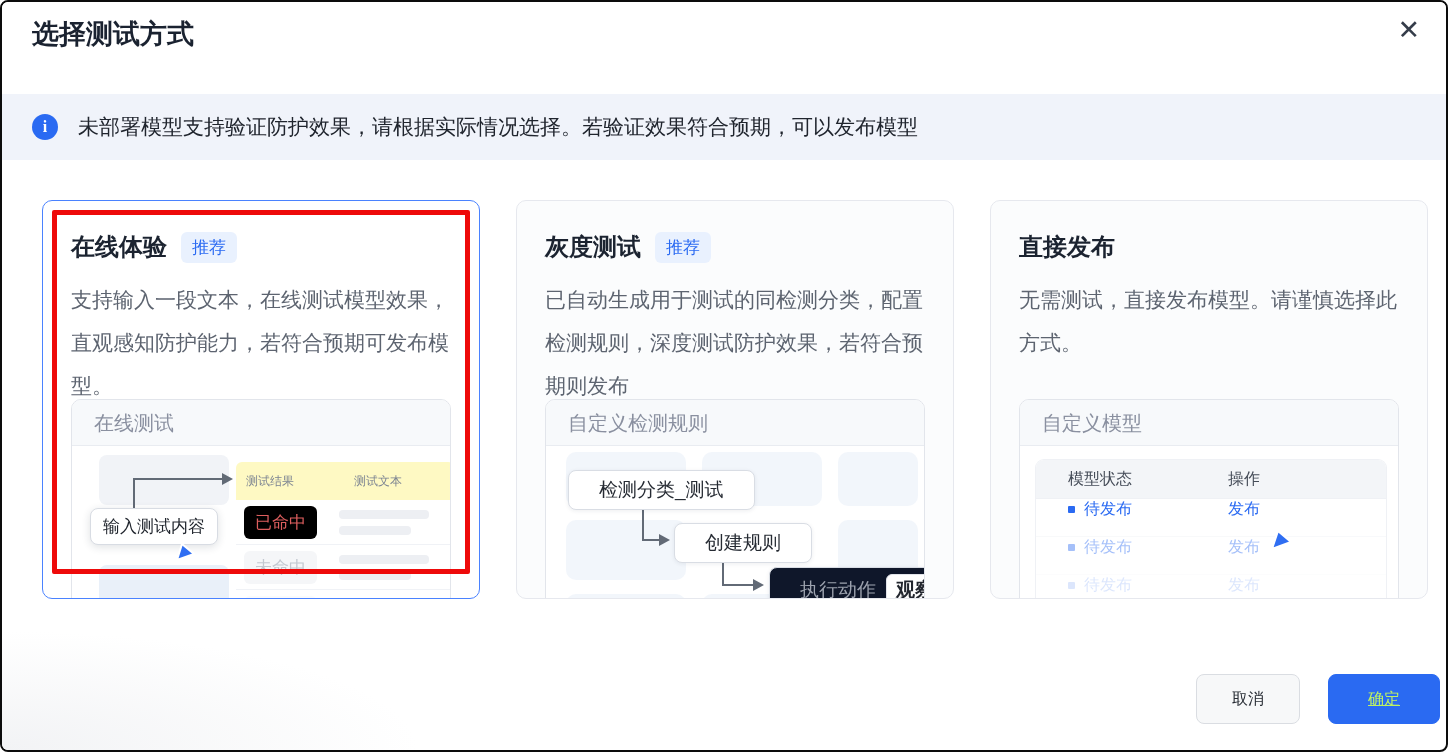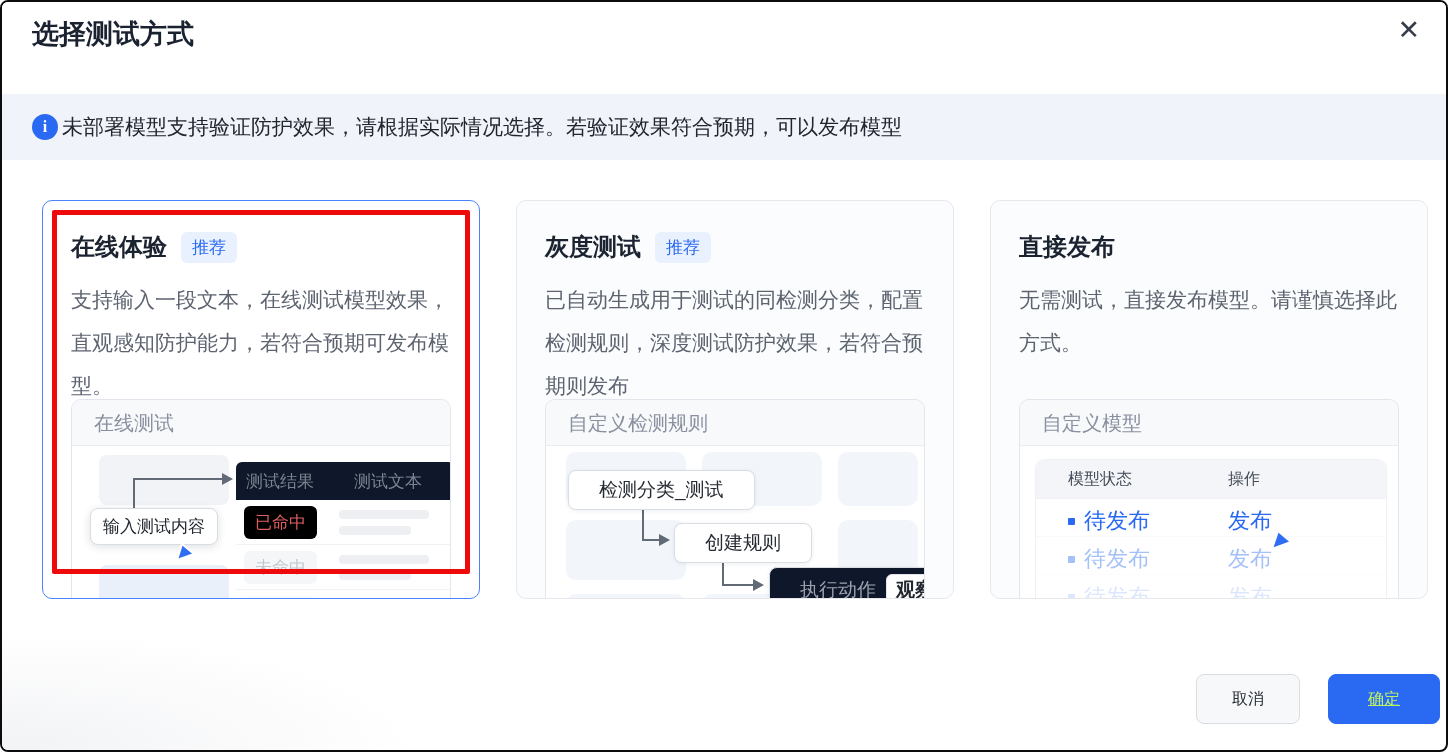--- a/index.html
+++ b/index.html
@@ -17,21 +17,21 @@
   .dlg-title { position:absolute; left:30px; top:14px; font-size:27px; font-weight:bold; color:#1a2230; }
   .dlg-close { position:absolute; right:26px; top:12px; font-size:27px; font-weight:bold;
                color:#353d4a; cursor:pointer; line-height:1.2; }
 
   
   .banner { position:absolute; top:92px; left:0; right:0; height:66px; background:#f0f3fa;
             display:flex; align-items:center; padding-left:30px; }
   .info-icon { width:26px; height:26px; border-radius:50%; background:#2a6af2; color:#fff;
                font-size:16px; font-weight:bold; font-family:"Liberation Serif",serif;
                display:flex; align-items:center; justify-content:center; flex:0 0 auto; }
-  .banner-text { margin-left:4px; font-size:21px; color:#20252e; }
+  .banner-text { margin-left:20px; font-size:21px; color:#20252e; }
 
   
   .cards { position:absolute; top:198px; left:40px; display:flex; gap:36px; }
   .card { position:relative; width:438px; height:399px; background:#fbfcfd;
           border:1px solid #e6e8ee; border-radius:10px; padding:26px 28px;
           overflow:hidden; cursor:pointer; }
   .card.selected { background:#fff; border-color:#4a82ff; }
   .red-highlight { position:absolute; left:9px; right:9px; top:9px; bottom:24px;
                    border:5px solid #ee0a0a; border-radius:2px; z-index:6; pointer-events:none; }
 
@@ -52,22 +52,22 @@
   .ph-block { position:absolute; border-radius:8px; background:#f1f3f7; }
   .ph-b1 { left:27px; top:9px;  width:130px; height:50px; }
   .ph-b2 { left:27px; top:119px; width:130px; height:112px; background:#e9f0f9; }
   .tooltip { position:absolute; left:18px; top:62px; background:#fff; border:1px solid #d8dce3;
              border-radius:8px; padding:6px 12px; font-size:17px; color:#20252d;
              box-shadow:0 2px 8px rgba(30,40,60,.14); z-index:3; white-space:nowrap; }
   .connector { position:absolute; left:0; top:0; z-index:2; }
   .cursor { position:absolute; z-index:4; }
   .cur1 { left:103px; top:97px; }
   .mini-table { position:absolute; left:164px; top:16px; width:218px; }
-  .mt-head { display:flex; align-items:center; height:38px; background:#0f172a;
-             border-radius:6px 6px 0 0; font-size:17px; color:#7c8492; }
+  .mt-head { display:flex; align-items:center; height:38px; background:#fef9c3;
+             border-radius:6px 6px 0 0; font-size:12px; color:#7c8492; }
   .mt-col1 { width:118px; padding-left:10px; }
   .mt-row { display:flex; align-items:center; height:45px; border-bottom:1px solid #f0f2f6; }
   .status-badge { margin-left:8px; padding:5px 11px; border-radius:6px; font-size:17px; white-space:nowrap; }
   .hit  { background:#000000; color:#dd5e5e; }
   .miss { background:#f5f6f8; color:#c3c8d0; }
   .bars { margin-left:22px; width:90px; }
   .bar { height:9px; border-radius:4px; background:#edeff3; }
   .bar + .bar { margin-top:7px; width:72px; }
   .mt-row.faded { opacity:.45; }
 
@@ -80,21 +80,21 @@
   .flow-label { color:#9ba1ad; }
   .flow-chip { background:#fff; border:1px solid #e1e4ea; border-radius:6px; padding:2px 9px;
                font-weight:bold; color:#22262e; box-shadow:0 1px 4px rgba(30,40,60,.16); }
 
   
   .model-table { position:absolute; left:16px; top:14px; width:350px; background:#fff;
                  border-radius:8px; box-shadow:0 0 0 1px #eff1f5; overflow:hidden; z-index:2; }
   .mo-head { display:flex; align-items:center; height:38px; background:#f3f5f8;
              font-size:16px; color:#454c58; }
   .mo-col1 { width:192px; padding-left:32px; }
-  .mo-row { display:flex; align-items:flex-end; height:38px; border-top:1px solid #eff1f5; font-size:22px; }
+  .mo-row { display:flex; align-items:flex-start; height:38px; border-top:1px solid #eff1f5; font-size:16px; }
   .mo-status { width:192px; padding-left:32px; color:#2a6af2; display:flex; align-items:center; }
   .bullet { display:inline-block; width:7px; height:7px; background:#2a6af2; border-radius:1px; margin-right:9px; }
   .mo-action { color:#2a6af2; }
   .mo-row.f1 { opacity:.42; }
   .mo-row.f2 { opacity:.16; }
   .cur2 { left:250px; top:84px; }
 
   
   .btn { position:absolute; top:672px; height:50px; border-radius:8px; font-size:16px;
          display:flex; align-items:center; justify-content:center; cursor:pointer; }

